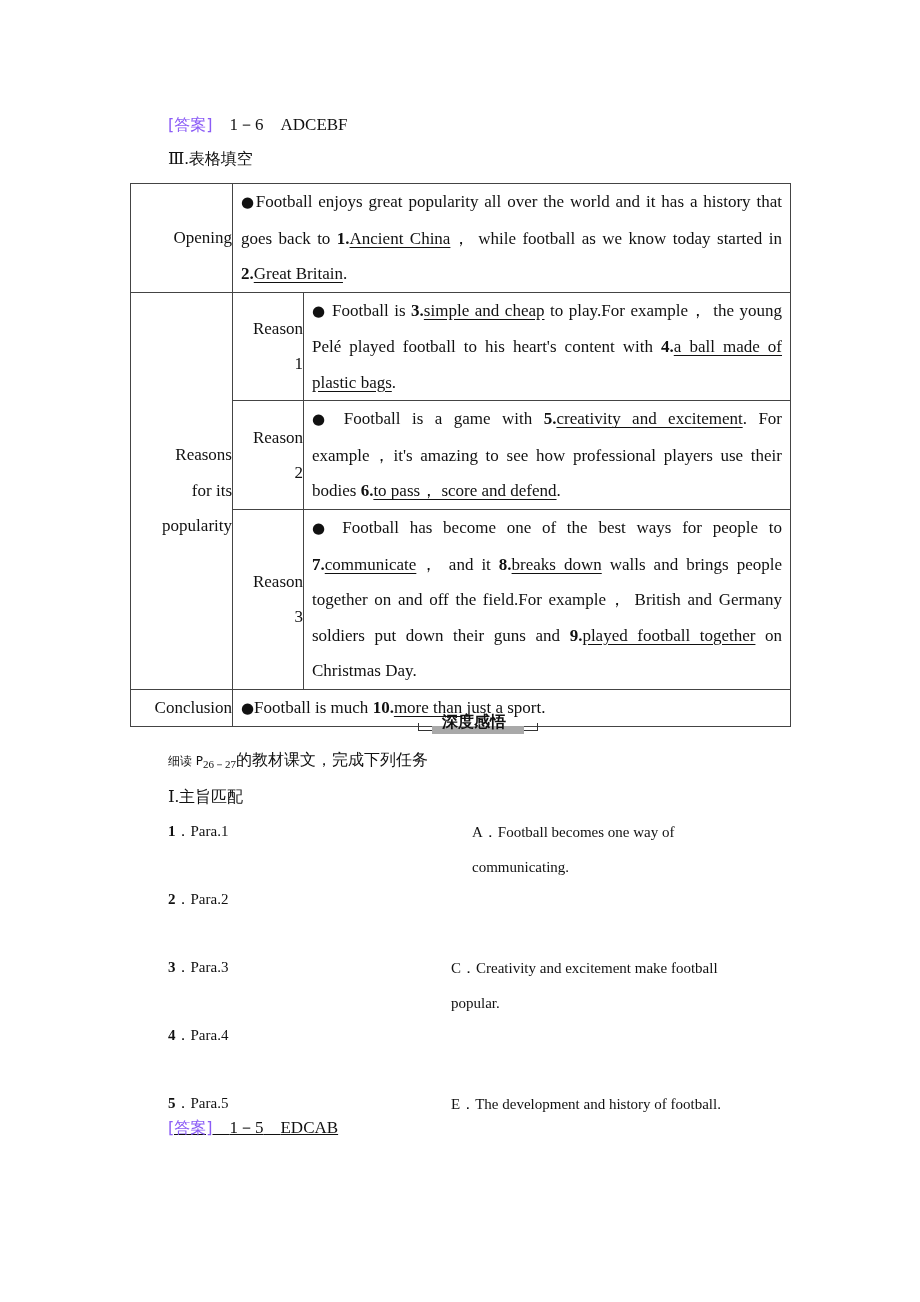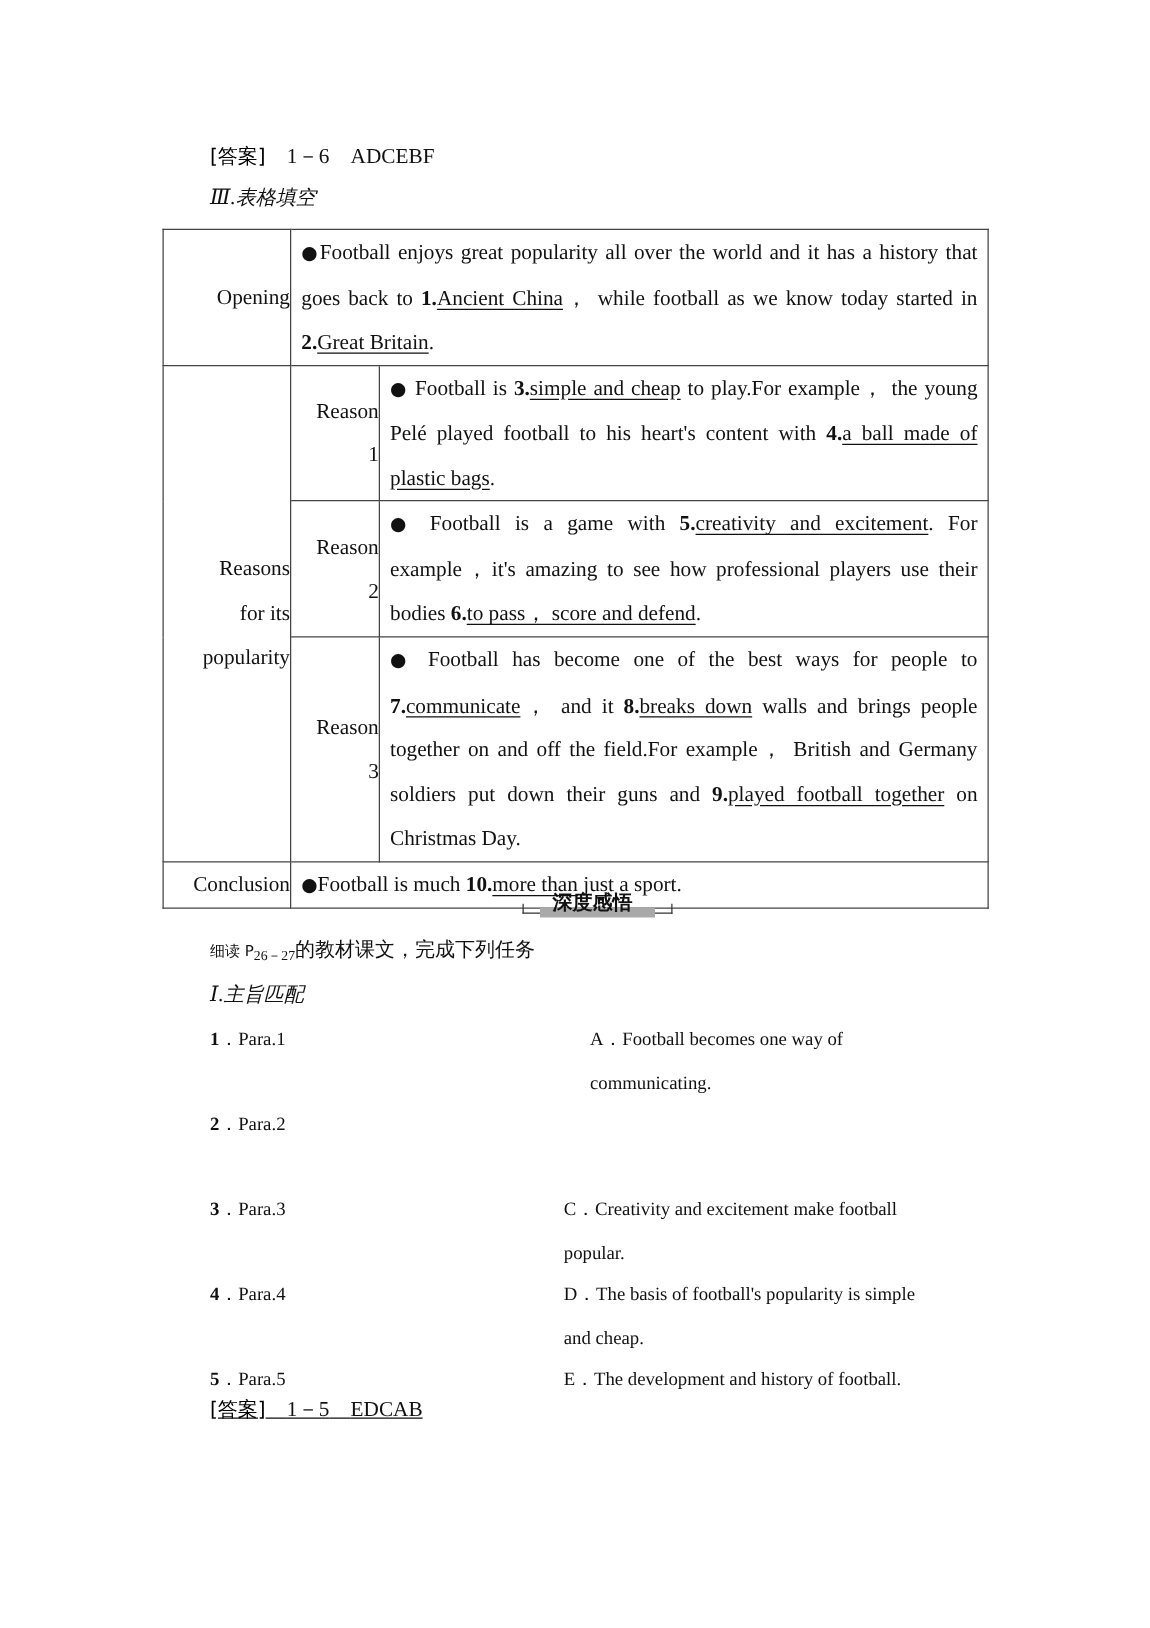--- a/index.html
+++ b/index.html
@@ -4,23 +4,23 @@
 <style>
   html, body { margin: 0; padding: 0; background: #ffffff; }
   body {
     width: 920px; height: 1302px; position: relative; overflow: hidden;
     font-family: "Liberation Serif", "DejaVu Serif", serif;
     color: #111;
     font-size: 17px;
   }
   .cjk { font-family: "DejaVu Sans", "Liberation Sans", sans-serif; }
   .abs { position: absolute; }
-  .answer-label { color: #000000; font-family: "DejaVu Sans", sans-serif; font-size: 16px; }
+  .answer-label { color: #8b5cf6; font-family: "DejaVu Sans", sans-serif; font-size: 16px; }
   .answer-line { left: 168px; font-size: 17px; white-space: pre; }
-  .section-h { left: 168px; font-size: 17px; font-style: italic; }
+  .section-h { left: 168px; font-size: 17px; }
   .section-h .cjk { font-size: 16px; }
 
   table.main {
     position: absolute; left: 130px; top: 183px; width: 660px;
     border-collapse: collapse; table-layout: fixed;
   }
   table.main td {
     border: 1px solid #444;
     vertical-align: middle;
     font-size: 17px;
@@ -98,20 +98,19 @@
 </div>
 <div class="abs match-row" style="top:883px; height:70px;">
   <div class="match-num" style="top:7px;"><b>2</b>．<span>Para.2</span></div>
 </div>
 <div class="abs match-row" style="top:951px; height:70px;">
   <div class="match-num" style="top:7px;"><b>3</b>．<span>Para.3</span></div>
   <div class="match-opt" style="top:0;"><span>C．</span><span>Creativity and excitement make football popular.</span></div>
 </div>
 <div class="abs match-row" style="top:1019px; height:70px;">
   <div class="match-num" style="top:7px;"><b>4</b>．<span>Para.4</span></div>
-  <div class="match-opt" style="top:0;"><span>D．</span><span>The basis of football's popularity is simple and cheap.</span></div>
 </div>
 <div class="abs match-row" style="top:1087px; height:70px;">
   <div class="match-num" style="top:7px;"><b>5</b>．<span>Para.5</span></div>
   <div class="match-opt" style="top:0;"><span>E．</span><span>The development and history of football.</span></div>
 </div>
 
 <div class="abs answer-line" style="top:1116px;text-decoration:underline;"><span class="answer-label">[答案]</span>    <span>1－5</span>    <span>EDCAB</span></div>
 
 </body></html>

